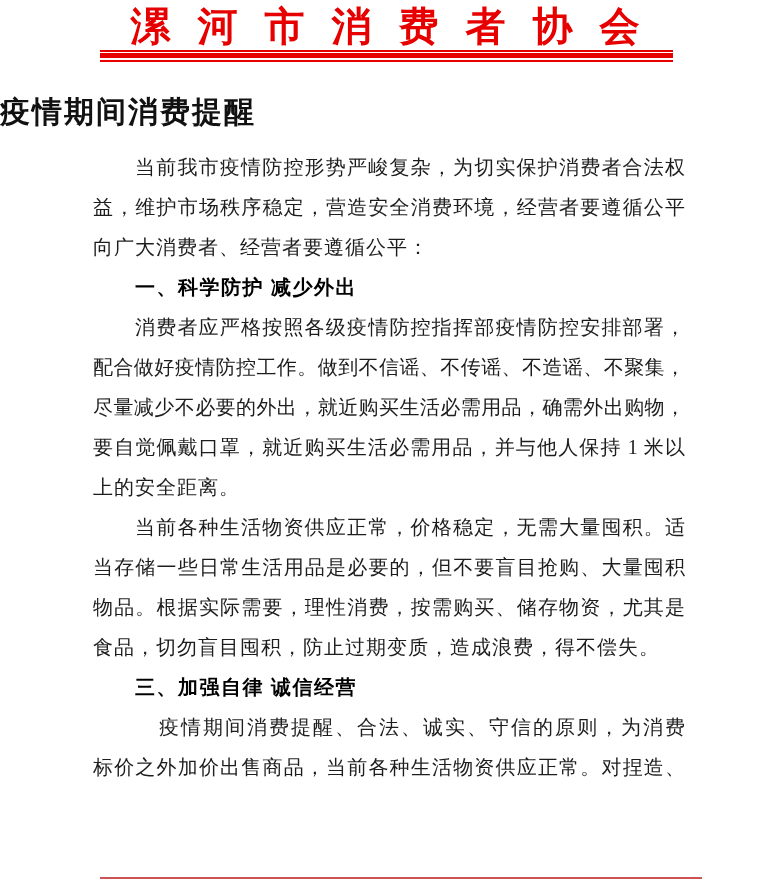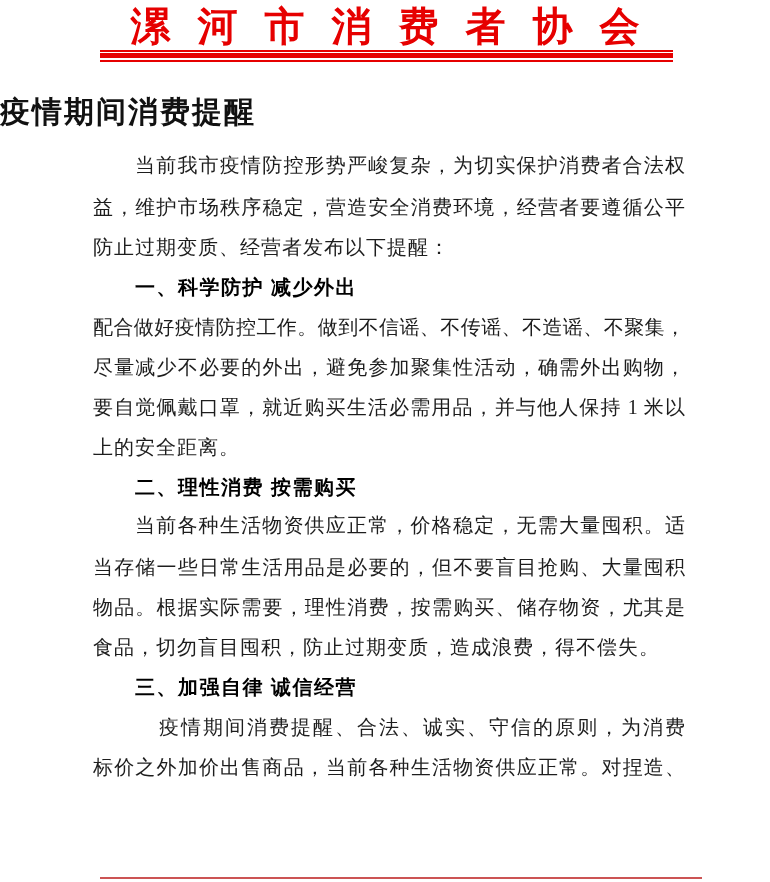--- a/index.html
+++ b/index.html
@@ -49,21 +49,21 @@
     line-height:40px;
     text-align:justify;
     text-align-last:justify;
     overflow:hidden;
   }
   .line.last{
     text-align:left;
     text-align-last:left;
     letter-spacing:1px;
   }
-  .indent-2{text-indent:42px;font-family:Liberation Mono, monospace;}
+  .indent-2{text-indent:42px;}
   .indent-3{text-indent:66px;}
   .heading .line{
     font-family:"Liberation Sans","DejaVu Sans",sans-serif;
     font-weight:bold;
     color:#000000;
     text-align:left;
     text-align-last:left;
     letter-spacing:1.5px;
   }
   .footer-rule{
@@ -89,33 +89,31 @@
     <div class="gap2"></div>
     <div class="bar-thin-bottom"></div>
   </div>
 
   <div class="doc-title">疫情期间消费提醒</div>
 
   <div class="doc-body" id="doc-body">
       <div class="paragraph">
         <div class="line indent-2">当前我市疫情防控形势严峻复杂，为切实保护消费者合法权</div>
         <div class="line">益，维护市场秩序稳定，营造安全消费环境，经营者要遵循公平</div>
-        <div class="line last">防止过期变质、经营者发布以下提醒：</div>
+        <div class="line last">向广大消费者、经营者要遵循公平：</div>
       </div>
       <div class="heading">
         <div class="line indent-2 last">一、科学防护 减少外出</div>
       </div>
       <div class="paragraph">
+        <div class="line indent-2">消费者应严格按照各级疫情防控指挥部疫情防控安排部署，</div>
         <div class="line">配合做好疫情防控工作。做到不信谣、不传谣、不造谣、不聚集，</div>
-        <div class="line">尽量减少不必要的外出，避免参加聚集性活动，确需外出购物，</div>
+        <div class="line">尽量减少不必要的外出，就近购买生活必需用品，确需外出购物，</div>
         <div class="line">要自觉佩戴口罩，就近购买生活必需用品，并与他人保持 1 米以</div>
         <div class="line last">上的安全距离。</div>
-      </div>
-      <div class="heading">
-        <div class="line indent-2 last">二、理性消费 按需购买</div>
       </div>
       <div class="paragraph">
         <div class="line indent-2">当前各种生活物资供应正常，价格稳定，无需大量囤积。适</div>
         <div class="line">当存储一些日常生活用品是必要的，但不要盲目抢购、大量囤积</div>
         <div class="line">物品。根据实际需要，理性消费，按需购买、储存物资，尤其是</div>
         <div class="line last">食品，切勿盲目囤积，防止过期变质，造成浪费，得不偿失。</div>
       </div>
       <div class="heading">
         <div class="line indent-2 last">三、加强自律 诚信经营</div>
       </div>

